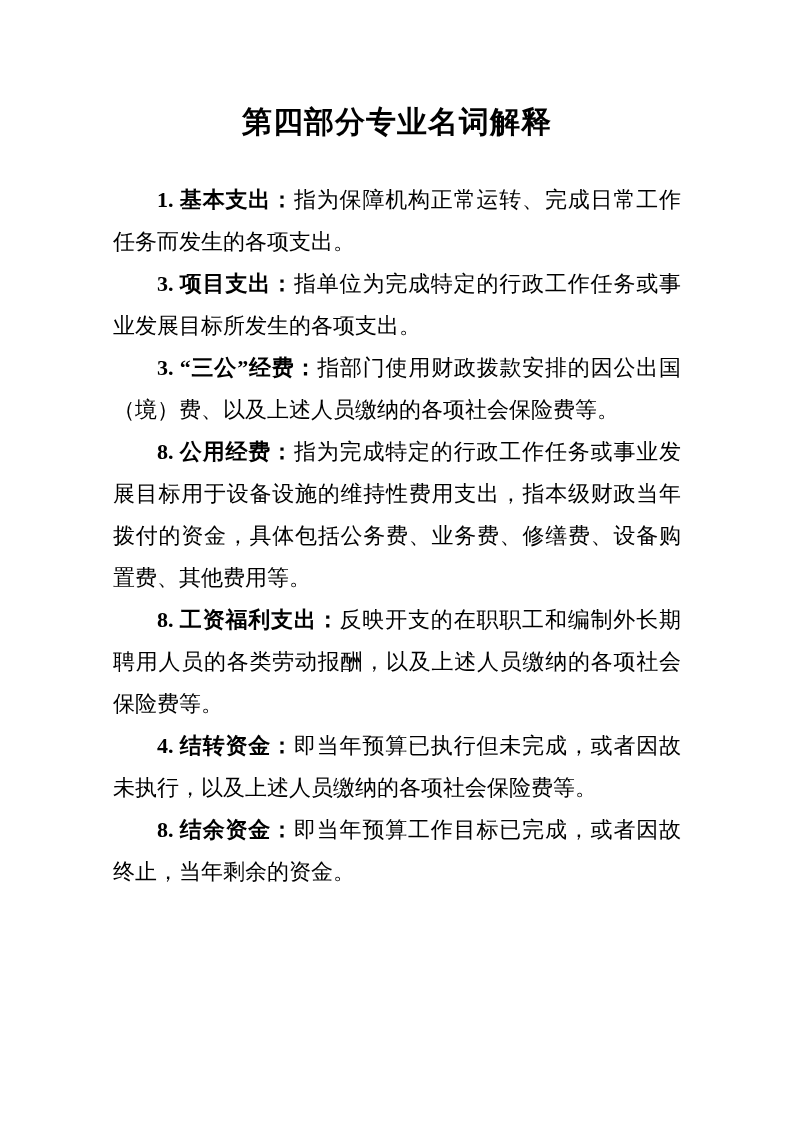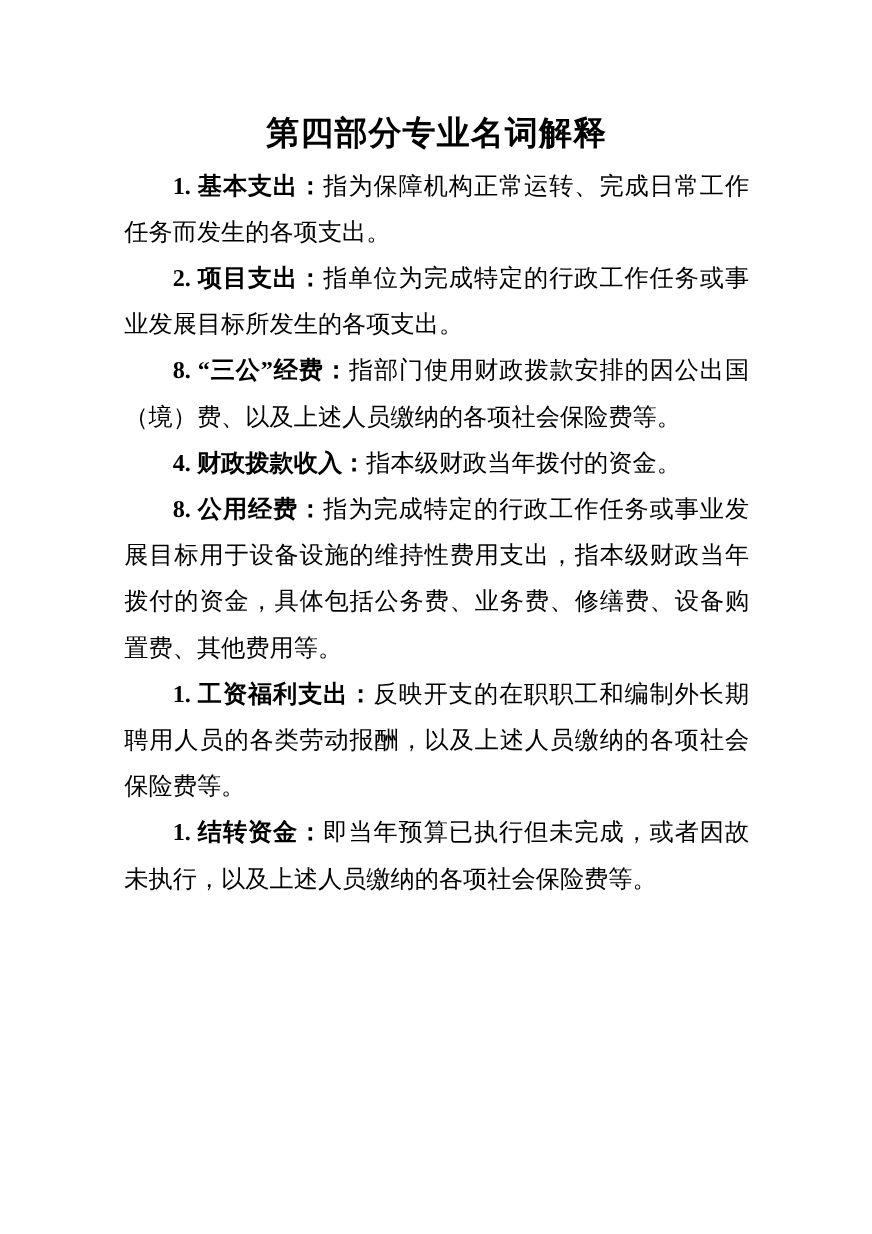--- a/index.html
+++ b/index.html
@@ -21,21 +21,21 @@
     font-family: "Liberation Sans", "DejaVu Sans", sans-serif;
     font-size: 30px;
     font-weight: 700;
     line-height: 44px;
     text-align: center;
     letter-spacing: 1px;
     margin: 0;
     color: #000000;
   }
   .definitions {
-    margin-top: 4px;
+    margin-top: 35px;
   }
   .para {
     font-family: "Liberation Serif", "DejaVu Serif", serif;
     font-size: 22px;
     line-height: 42px;
     margin: 0;
     text-align: justify;
     text-justify: inter-ideograph;
     text-indent: 2em;
     color: #000000;
@@ -45,26 +45,26 @@
   }
 </style>
 </head>
 <body>
 
 <div class="page">
   <h1 class="doc-title">第四部分专业名词解释</h1>
   <div class="definitions">
   <p class="para"><span class="term">1. 基本支出：</span><span class="def">指为保障机构正常运转、完成日常工作任务而发生的各项支出。</span></p>
 
-  <p class="para"><span class="term">2. 项目支出：</span><span class="def">指单位为完成特定的行政工作任务或事业发展目标所发生的各项支出。</span></p>
+  <p class="para"><span class="term">3. 项目支出：</span><span class="def">指单位为完成特定的行政工作任务或事业发展目标所发生的各项支出。</span></p>
 
-  <p class="para"><span class="term">8. “三公”经费：</span><span class="def">指部门使用财政拨款安排的因公出国（境）费、以及上述人员缴纳的各项社会保险费等。</span></p>
+  <p class="para"><span class="term">3. “三公”经费：</span><span class="def">指部门使用财政拨款安排的因公出国（境）费、以及上述人员缴纳的各项社会保险费等。</span></p>
 
-  <p class="para"><span class="term">4. 财政拨款收入：</span><span class="def">指本级财政当年拨付的资金。</span></p>
 
   <p class="para"><span class="term">8. 公用经费：</span><span class="def">指为完成特定的行政工作任务或事业发展目标用于设备设施的维持性费用支出，指本级财政当年拨付的资金，具体包括公务费、业务费、修缮费、设备购置费、其他费用等。</span></p>
 
-  <p class="para"><span class="term">1. 工资福利支出：</span><span class="def">反映开支的在职职工和编制外长期聘用人员的各类劳动报酬，以及上述人员缴纳的各项社会保险费等。</span></p>
+  <p class="para"><span class="term">8. 工资福利支出：</span><span class="def">反映开支的在职职工和编制外长期聘用人员的各类劳动报酬，以及上述人员缴纳的各项社会保险费等。</span></p>
 
-  <p class="para"><span class="term">1. 结转资金：</span><span class="def">即当年预算已执行但未完成，或者因故未执行，以及上述人员缴纳的各项社会保险费等。</span></p>
+  <p class="para"><span class="term">4. 结转资金：</span><span class="def">即当年预算已执行但未完成，或者因故未执行，以及上述人员缴纳的各项社会保险费等。</span></p>
 
+  <p class="para"><span class="term">8. 结余资金：</span><span class="def">即当年预算工作目标已完成，或者因故终止，当年剩余的资金。</span></p>
 </div>
 </div>
 
 </body></html>

